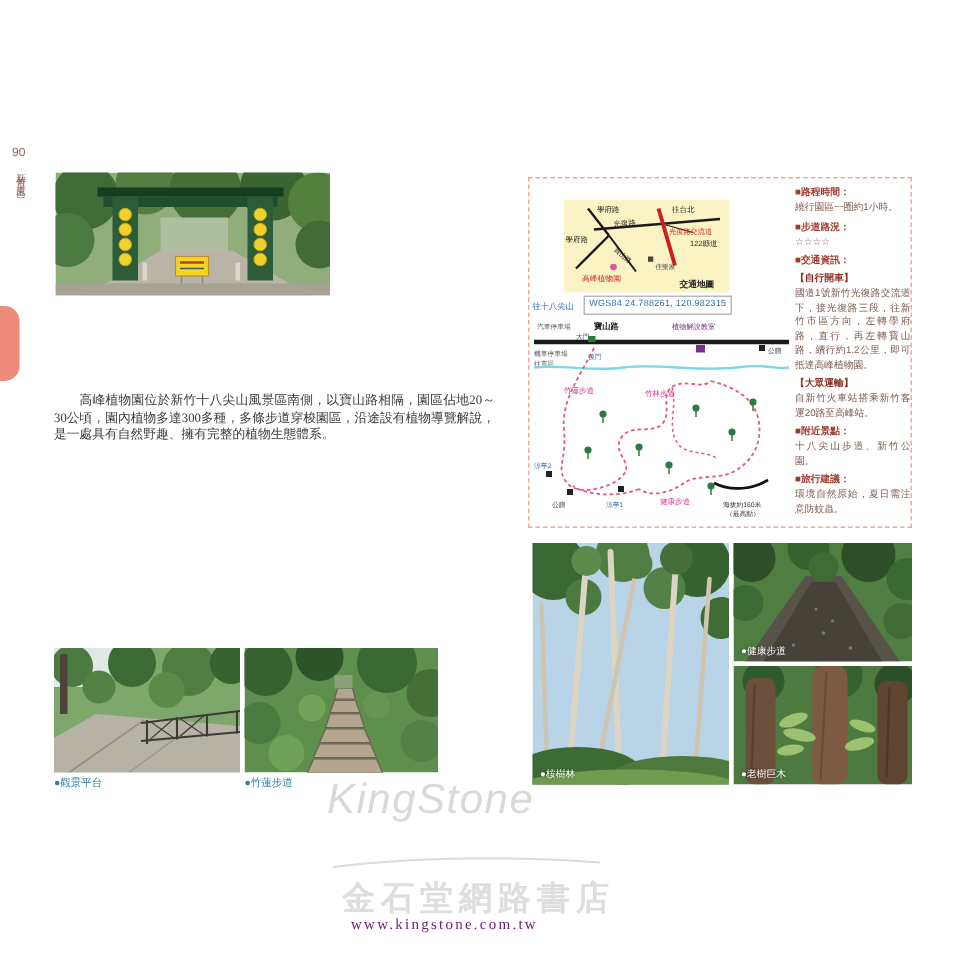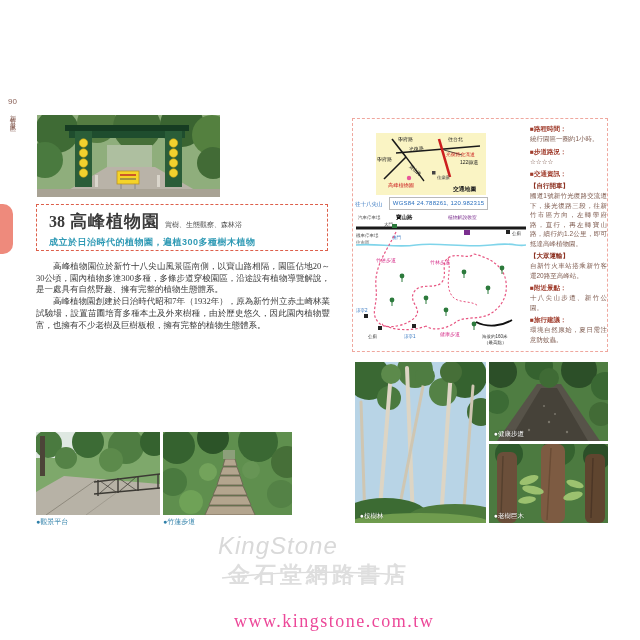--- a/index.html
+++ b/index.html
@@ -39,23 +39,23 @@
   .tomountain{left:355px;top:201px;font-size:5.5px;color:#2a6fbd;}
   .info-col{left:530px;top:124px;width:77px;}
   .info-item{margin-bottom:3px;}
   .info-h{font-size:6.5px;font-weight:bold;color:#a03c2c;line-height:9px;margin-bottom:1px;}
   .info-b{font-size:6.5px;color:#7c584c;line-height:9.5px;text-align:justify;}
 
   
   .right-strip{left:616px;top:100px;width:24px;height:436px;background:#f7d9d4;border-radius:2px 0 0 2px;}
 
   
-  .wm-brand{left:218px;top:532px;font-size:24px;font-style:italic;color:#d9d9d9;letter-spacing:1px;}
-  .wm-store{left:228px;top:560px;font-size:22px;font-weight:bold;color:#dedede;letter-spacing:4px;}
-  .wm-url{left:234px;top:611px;font-size:18px;font-family:"Liberation Serif",serif;color:#ec4899;letter-spacing:1.5px;}
+  .wm-brand{left:218px;top:517px;font-size:28px;font-style:italic;color:#d9d9d9;letter-spacing:1px;}
+  .wm-store{left:228px;top:584px;font-size:22px;font-weight:bold;color:#dedede;letter-spacing:4px;}
+  .wm-url{left:234px;top:611px;font-size:10px;font-family:"Liberation Serif",serif;color:#701a75;letter-spacing:1.5px;}
 
   svg text{font-family:"Liberation Sans",sans-serif;}
 </style>
 </head>
 <body>
 
 <div id="page">
 
   <div class="abs pgnum" style="left:8px;top:97px;">90</div>
   <div class="abs vlabel" style="left:8px;top:110px;">新竹市・東區</div>
@@ -91,32 +91,23 @@
       <line x1="83" y1="60" x2="99" y2="60" stroke="#c23a2a" stroke-width="1.6"></line>
       <line x1="83" y1="64" x2="99" y2="64" stroke="#555" stroke-width="1"></line>
       <line x1="84" y1="69" x2="84" y2="74" stroke="#888" stroke-width="1"></line>
       <line x1="98" y1="69" x2="98" y2="74" stroke="#888" stroke-width="1"></line>
       <rect x="58" y="60" width="3" height="12" fill="#dad6cc"></rect>
         <rect x="120" y="60" width="3" height="12" fill="#dad6cc"></rect>
     </svg>
   </div>
 
   <div class="abs left-tab"></div>
-  <div class="abs title-box">
-    <div class="title-line">
-      <span class="title-no">38</span>
-      <span class="title-main">高峰植物園</span>
-      <span class="title-tags">賞樹、生態觀察、森林浴</span>
-    </div>
-    <div class="subtitle">成立於日治時代的植物園，遍植300多種樹木植物</div>
-  </div>
 
   <div class="abs bodytext">
     <p>高峰植物園位於新竹十八尖山風景區南側，以寶山路相隔，園區佔地20～30公頃，園內植物多達300多種，多條步道穿梭園區，沿途設有植物導覽解說，是一處具有自然野趣、擁有完整的植物生態體系。</p>
-    <p>高峰植物園創建於日治時代昭和7年（1932年），原為新竹州立赤土崎林業試驗場，設置苗圃培育多種本土及外來樹種，由於歷史悠久，因此園內植物豐富，也擁有不少老樹及巨樹板根，擁有完整的植物生態體系。</p>
   </div>
 
   <div class="abs" style="left:36px;top:432px;">
     <svg class="photo" width="124" height="83" viewBox="0 0 124 83">
       <rect width="124" height="83" fill="#7ea86b"></rect>
       <rect x="0" y="0" width="40" height="26" fill="#dfe8e2"></rect>
       <circle cx="12" cy="12" r="14" fill="#4a7a3f"></circle>
         <circle cx="52" cy="10" r="16" fill="#3c6b35"></circle>
       <circle cx="90" cy="14" r="18" fill="#4f7d42"></circle>
         <circle cx="118" cy="10" r="14" fill="#35622f"></circle>

